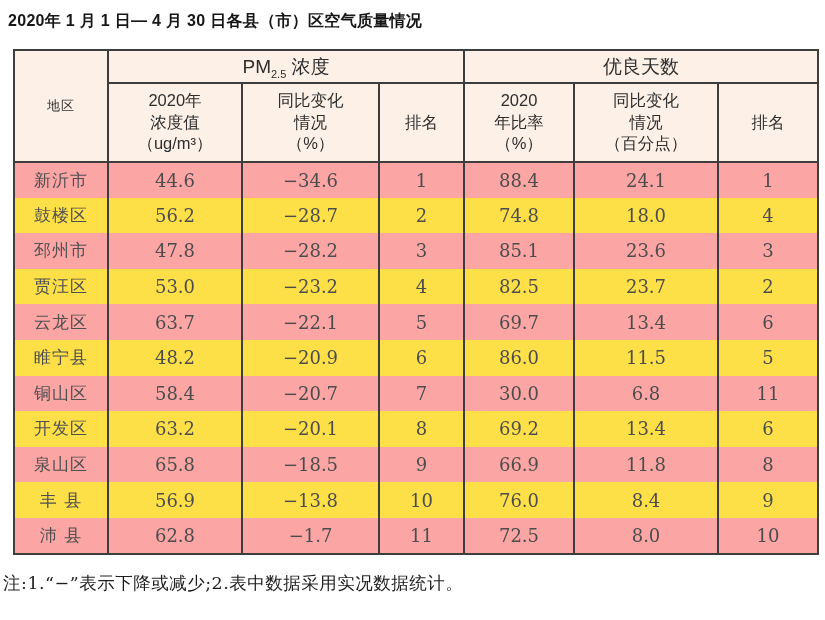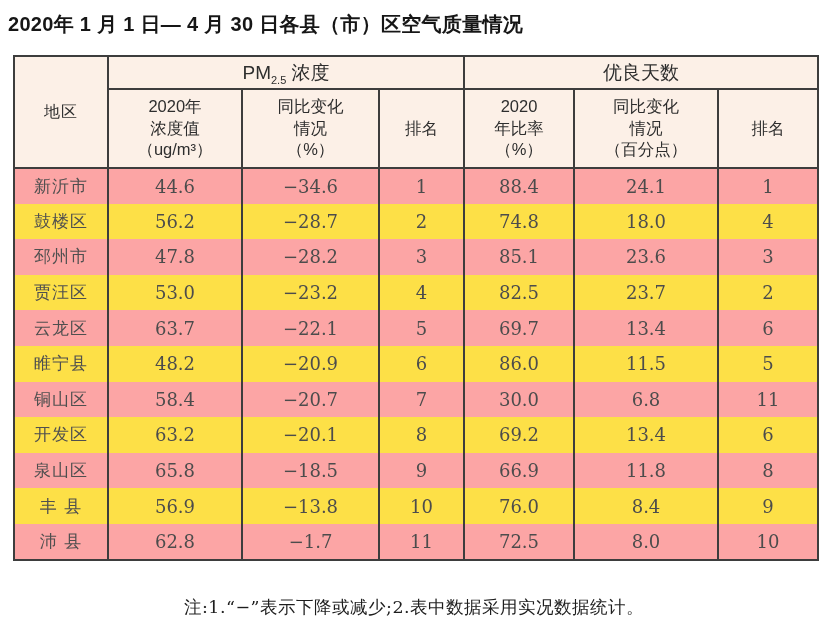--- a/index.html
+++ b/index.html
@@ -13,21 +13,21 @@
   }
   .page {
     width: 825px;
     height: 620px;
     background: #ffffff;
     box-sizing: border-box;
   }
   .title {
     margin: 0;
     padding: 11px 0 0 8px;
-    font-size: 20px;
+    font-size: 16px;
     font-weight: 700;
     color: #161616;
     letter-spacing: 0.3px;
     font-family: "Liberation Sans", sans-serif;
   }
   table.aq {
     border-collapse: collapse;
     table-layout: fixed;
     width: 804px;
     margin: 17px 0 0 13px;
@@ -46,21 +46,21 @@
     font-weight: 400;
     color: #2e2e2e;
   }
   tr.group-row th {
     height: 33px;
     font-size: 19px;
     border-bottom: 2px solid #3d3d3d;
   }
   tr.group-row th.region-th {
     border-bottom: 2.5px solid #3d3d3d;
-    font-size: 16px;
+    font-size: 13px;
     letter-spacing: 1px;
   }
   tr.group-row sub {
     font-size: 11px;
     line-height: 0;
   }
   tr.sub-row th {
     height: 79px;
     font-size: 16.5px;
     line-height: 1.32;
@@ -74,27 +74,26 @@
     color: #4c4c4c;
   }
   tbody td.region-cell {
     font-size: 17px;
     color: #4f4f4f;
     letter-spacing: 1px;
   }
   tr.row-dark td { background: #fca5a5; }
   tr.row-light td { background: #fde047; }
   .footnote {
-    margin: 18px;
+    margin: 0;
     padding: 16px 0 0 3px;
     font-size: 17.5px;
     color: #1d1d1d;
     font-family: "DejaVu Serif", serif;
     letter-spacing: 0.5px;
-    text-align: center;
   }
 </style>
 </head>
 <body>
 
 <div class="page">
 
   <h1 class="title">2020年 1 月 1 日— 4 月 30 日各县（市）区空气质量情况</h1>
 
   <table class="aq">

